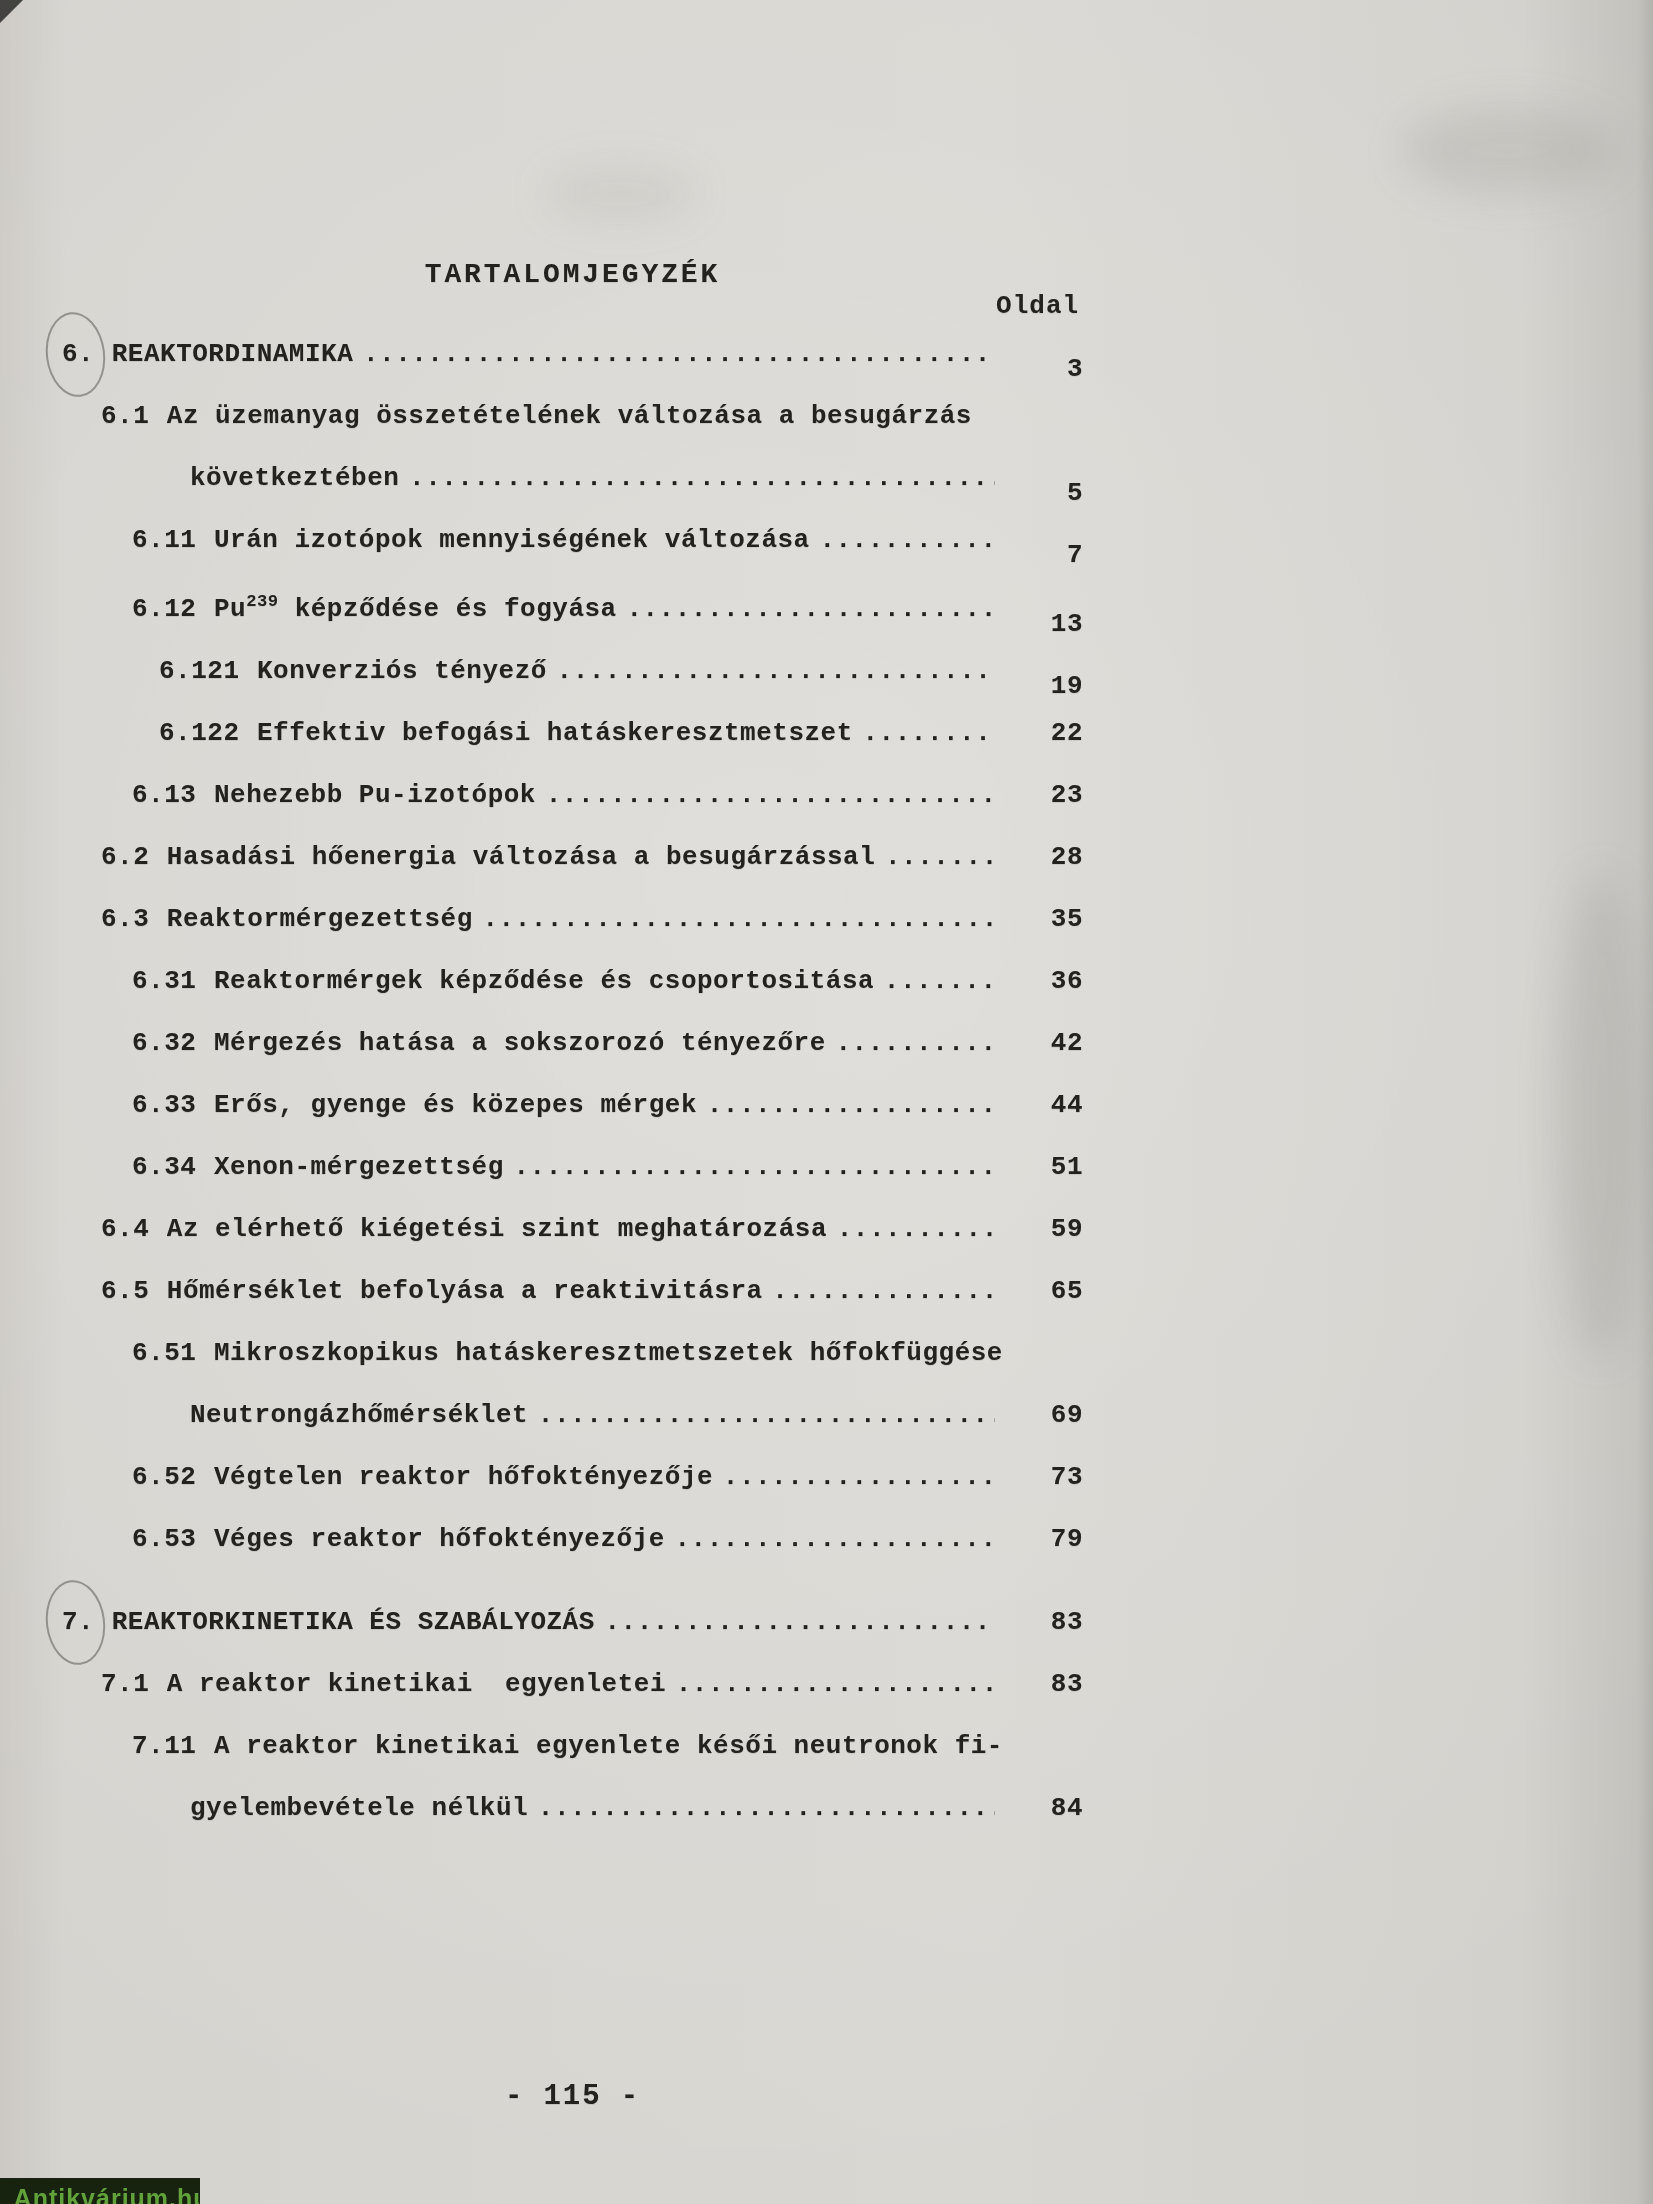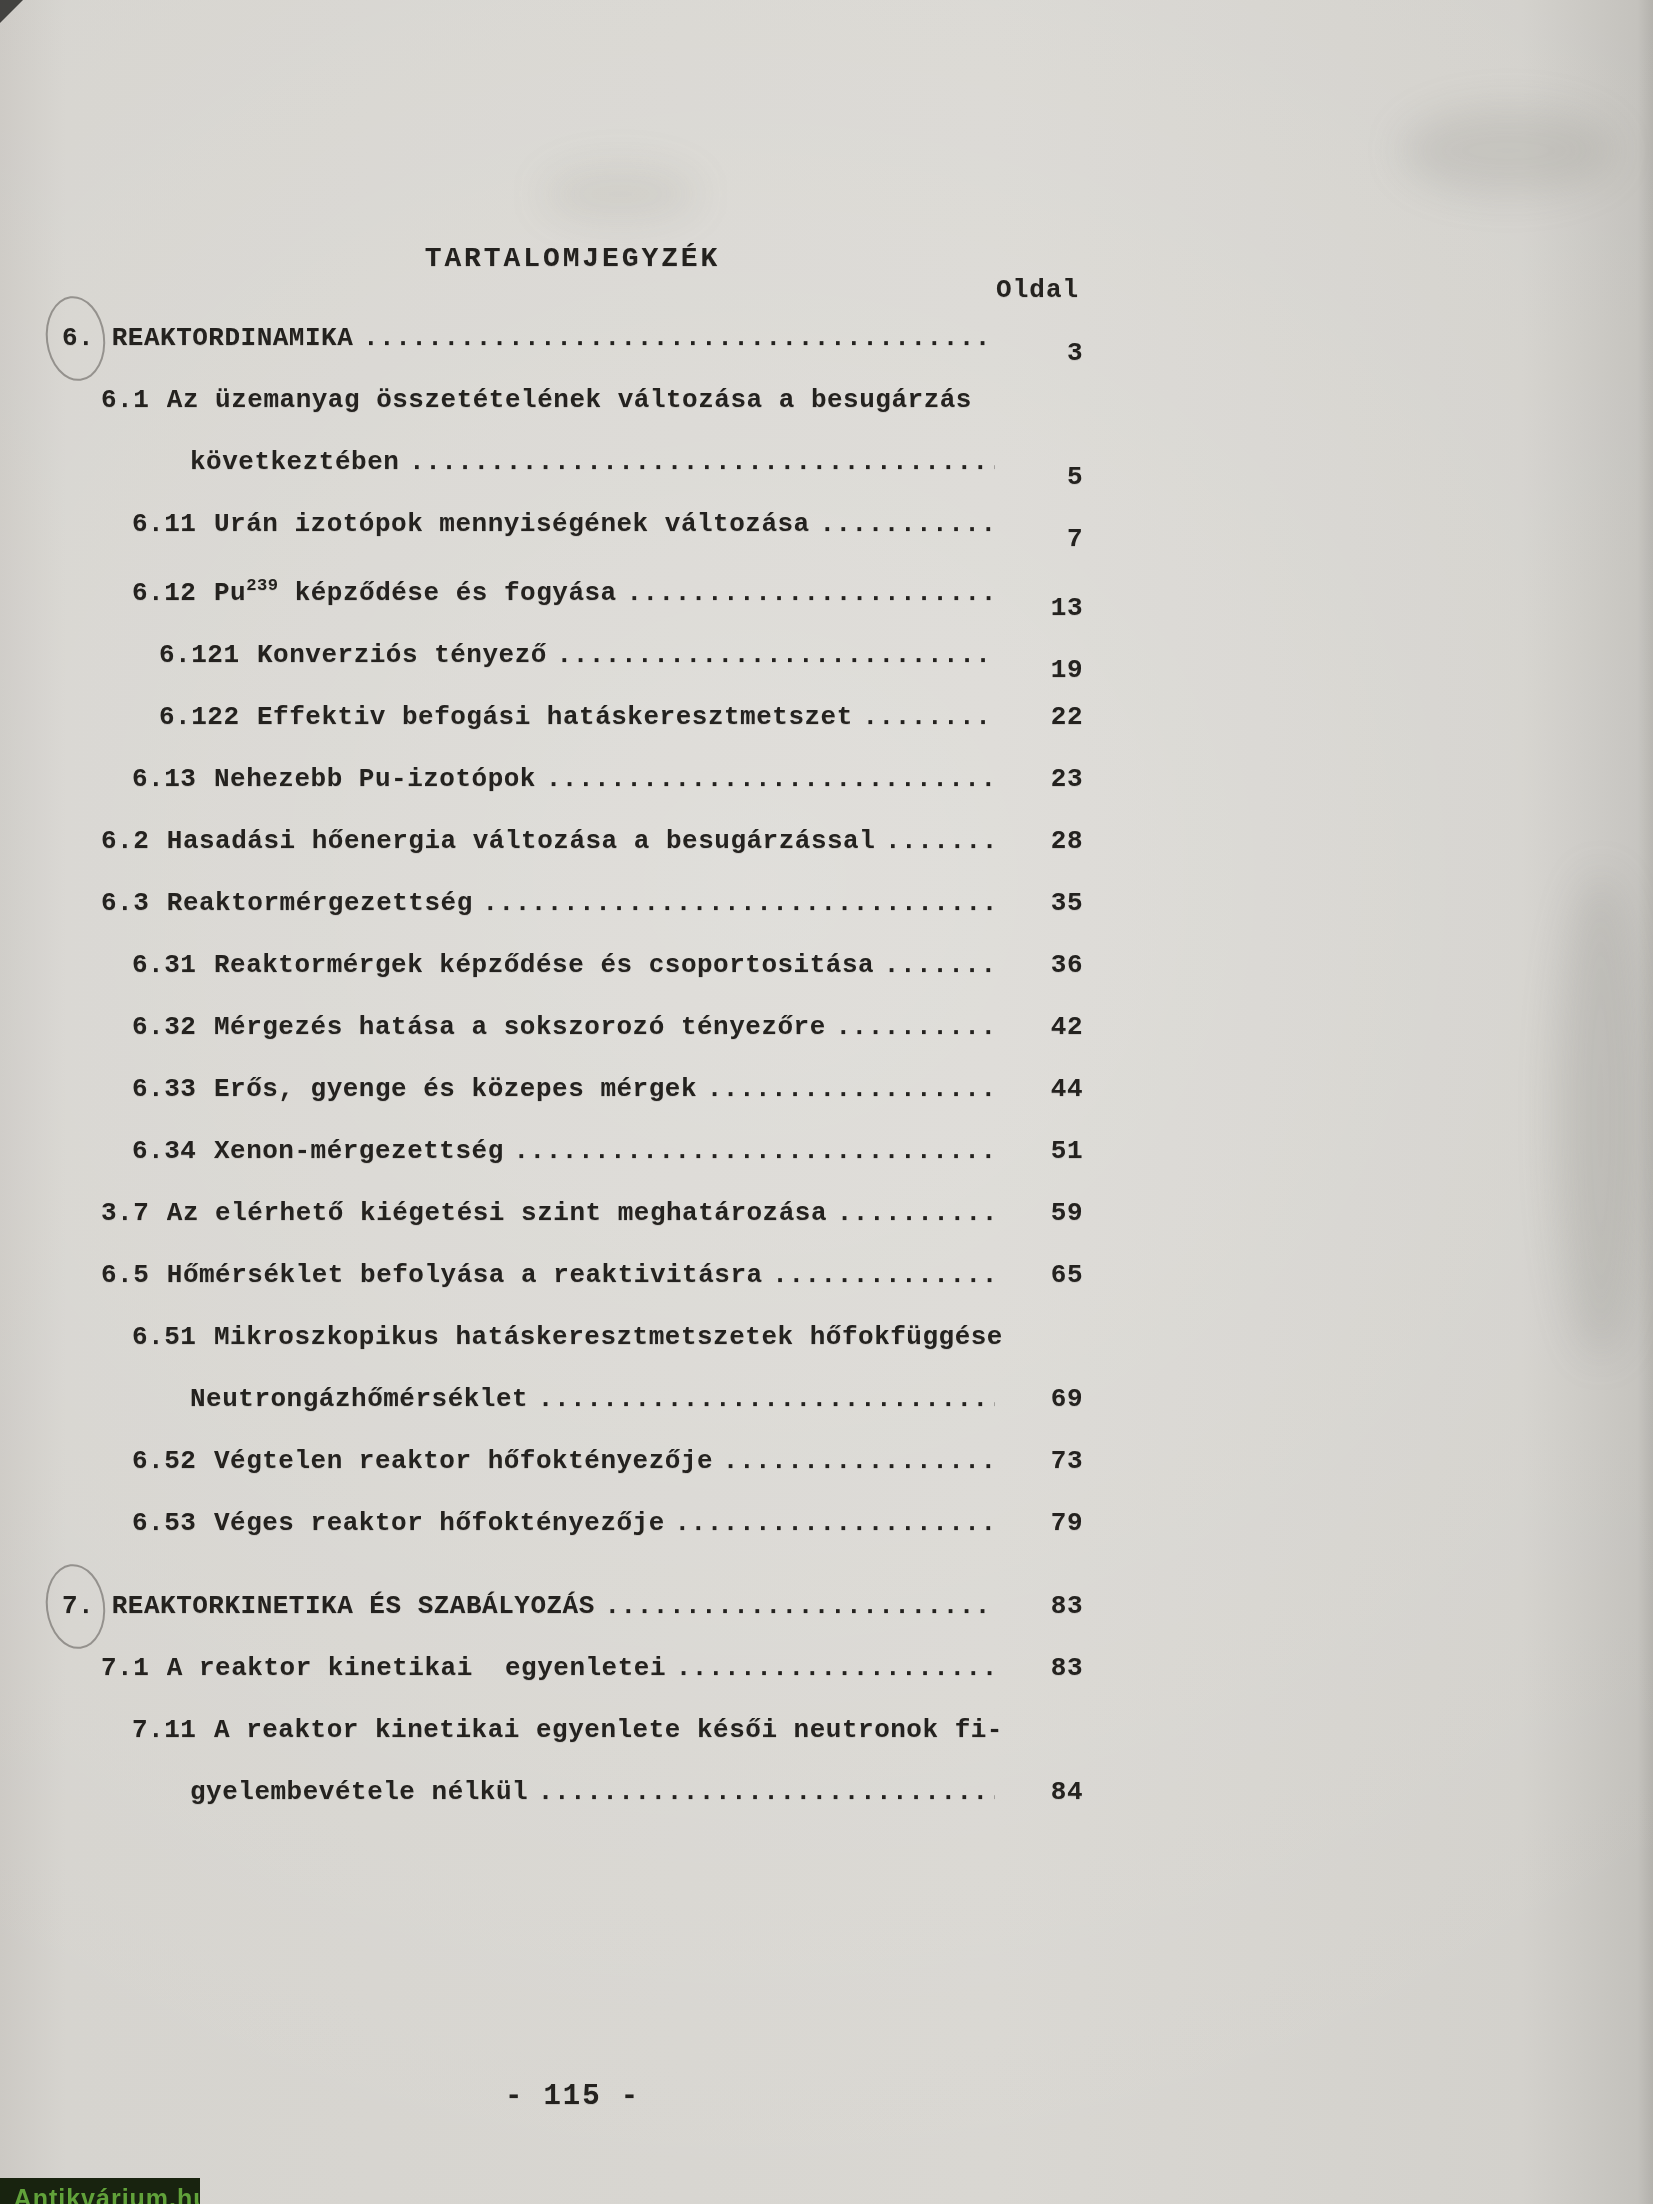--- a/index.html
+++ b/index.html
@@ -13,21 +13,21 @@
     font-weight:700;color:#24221f;
     text-shadow:0 1px 0 rgba(36,34,31,0.10);
   }
   .corner{position:absolute;left:0;top:0;width:0;height:0;
     border-top:23px solid rgba(42,42,40,0.85);border-right:23px solid transparent;}
   .smudge{position:absolute;border-radius:50%;filter:blur(19.4px);background:rgba(118,116,110,0.16);}
   .smudge.s1{right:39px;top:107px;width:213px;height:87px;}
   .smudge.s2{right:9.7px;top:873px;width:87px;height:485px;}
   .smudge.s3{left:543px;top:165px;width:155px;height:58px;background:rgba(118,116,110,0.10);}
 
-  .doc{position:absolute;left:62px;top:0;width:1021px;}
+  .doc{position:absolute;left:62px;top:16px;width:1021px;}
   .title{text-align:center;margin-top:241px;font-size:28px;line-height:35px;letter-spacing:2.9px;white-space:pre;}
   .subtitle{text-align:center;margin-top:50px;font-size:28px;line-height:35px;letter-spacing:1.9px;white-space:pre;}
   .oldal{text-align:right;font-size:26px;line-height:29px;letter-spacing:1px;padding-right:3.9px;}
   .toc{margin-top:1.9px;}
 
   .line{display:flex;align-items:baseline;line-height:62px;font-size:26px;letter-spacing:0.5px;white-space:nowrap;}
   .ind-0{padding-left:0;}
   .ind-1{padding-left:39px;}
   .ind-2{padding-left:70px;}
   .ind-3{padding-left:97px;}
@@ -139,21 +139,21 @@
     <span class="dots">................................................................................</span>
     <span class="pg">44</span>
   </div>
         <div class="line ind-2">
     <span class="num">6.34</span>
     <span class="text">Xenon-mérgezettség</span>
     <span class="dots">................................................................................</span>
     <span class="pg">51</span>
   </div>
         <div class="line ind-1">
-    <span class="num">3.7</span>
+    <span class="num">6.4</span>
     <span class="text">Az elérhető kiégetési szint meghatározása</span>
     <span class="dots">................................................................................</span>
     <span class="pg">59</span>
   </div>
         <div class="line ind-1">
     <span class="num">6.5</span>
     <span class="text">Hőmérséklet befolyása a reaktivitásra</span>
     <span class="dots">................................................................................</span>
     <span class="pg">65</span>
   </div>

